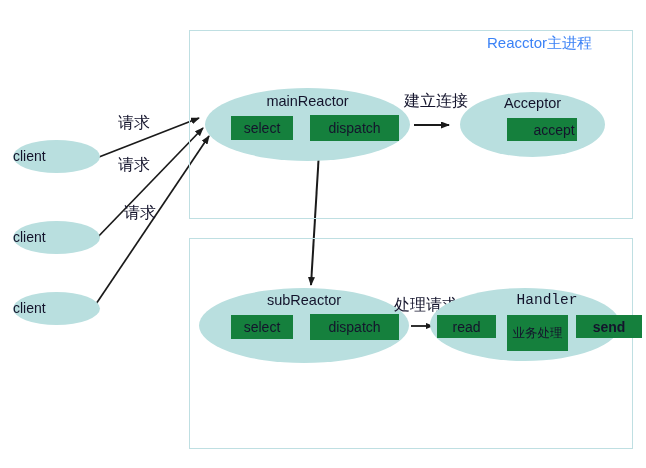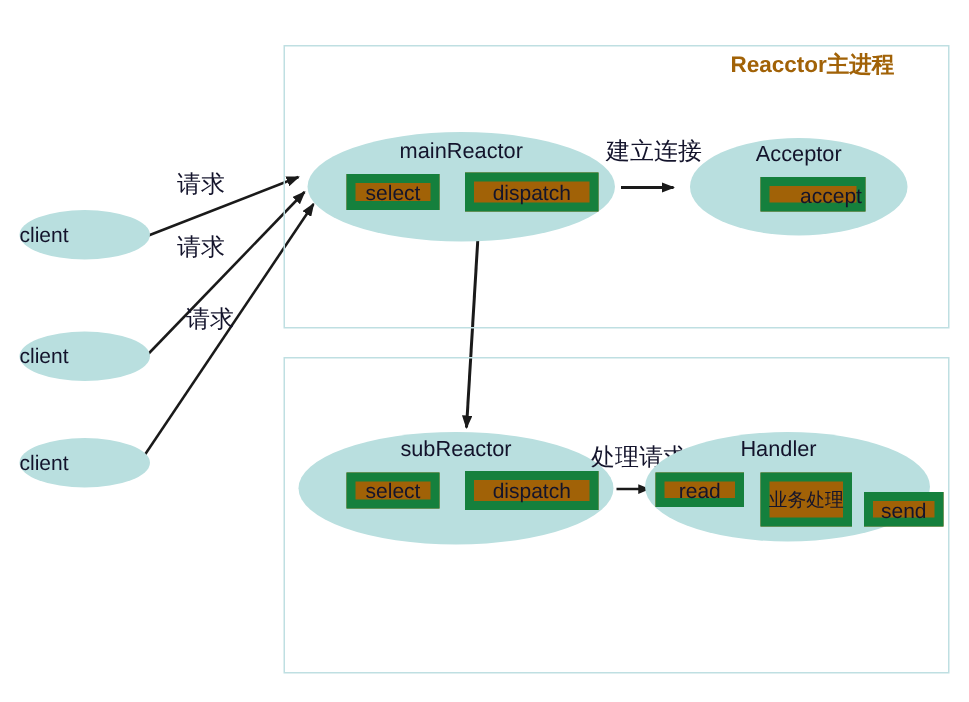--- a/index.html
+++ b/index.html
@@ -31,40 +31,39 @@
   }
   .group-box {
     position: absolute;
     border: 1px solid #bfdfe2;
     background: transparent;
     box-sizing: border-box;
   }
   .group-title {
     position: absolute;
     font-size: 15px;
-    color: #a16207;
+    color: #3b82f6;
     white-space: nowrap;
     letter-spacing: 0px;
-    font-weight: bold;
   }
   .ellipse {
     position: absolute;
     background: #b9dfdf;
     border-radius: 50%;
   }
   .node-label {
     position: absolute;
     font-size: 14.5px;
     color: #13132b;
     white-space: nowrap;
     text-align: center;
   }
   .inner-box {
     position: absolute;
-    background: #a16207;
+    background: #15803d;
     border: 6px solid #15803d;
     box-sizing: border-box;
     display: flex;
     align-items: center;
     justify-content: center;
     font-size: 14px;
     color: #14142c;
     white-space: nowrap;
     line-height: 1;
   }
@@ -143,18 +142,18 @@
   <div class="group-box" style="left:189px; top:238px; width:444px; height:211px;"></div>
 
   <div class="ellipse" style="left:199px; top:288px; width:210px; height:75px;"></div>
   <div class="node-label" style="left:199px; top:292px; width:210px;">subReactor</div>
   <div class="inner-box" style="left:231px; top:315px; width:62px; height:24px;">select</div>
   <div class="inner-box" style="left:310px; top:314px; width:89px; height:26px;">dispatch</div>
 
   <div class="edge-label" style="left:394px; top:295px;">处理请求</div>
 
   <div class="ellipse" style="left:430px; top:288px; width:190px; height:73px;"></div>
-  <div class="node-label" style="left:424px; top:292px; width:190px;">Handler</div>
+  <div class="node-label" style="left:452px; top:292px; width:190px;font-family:Liberation Mono, monospace;">Handler</div>
   <div class="inner-box" style="left:437px; top:315px; width:59px; height:23px;">read</div>
   <div class="inner-box cn" style="left:507px; top:315px; width:61px; height:36px;">业务处理</div>
-  <div class="inner-box" style="left:576px; top:328px; width:53px; height:23px;">send</div>
+  <div class="inner-box" style="left:576px; top:315px; width:66px; height:23px;font-weight:bold;">send</div>
 
 </div>
 
 </body></html>

